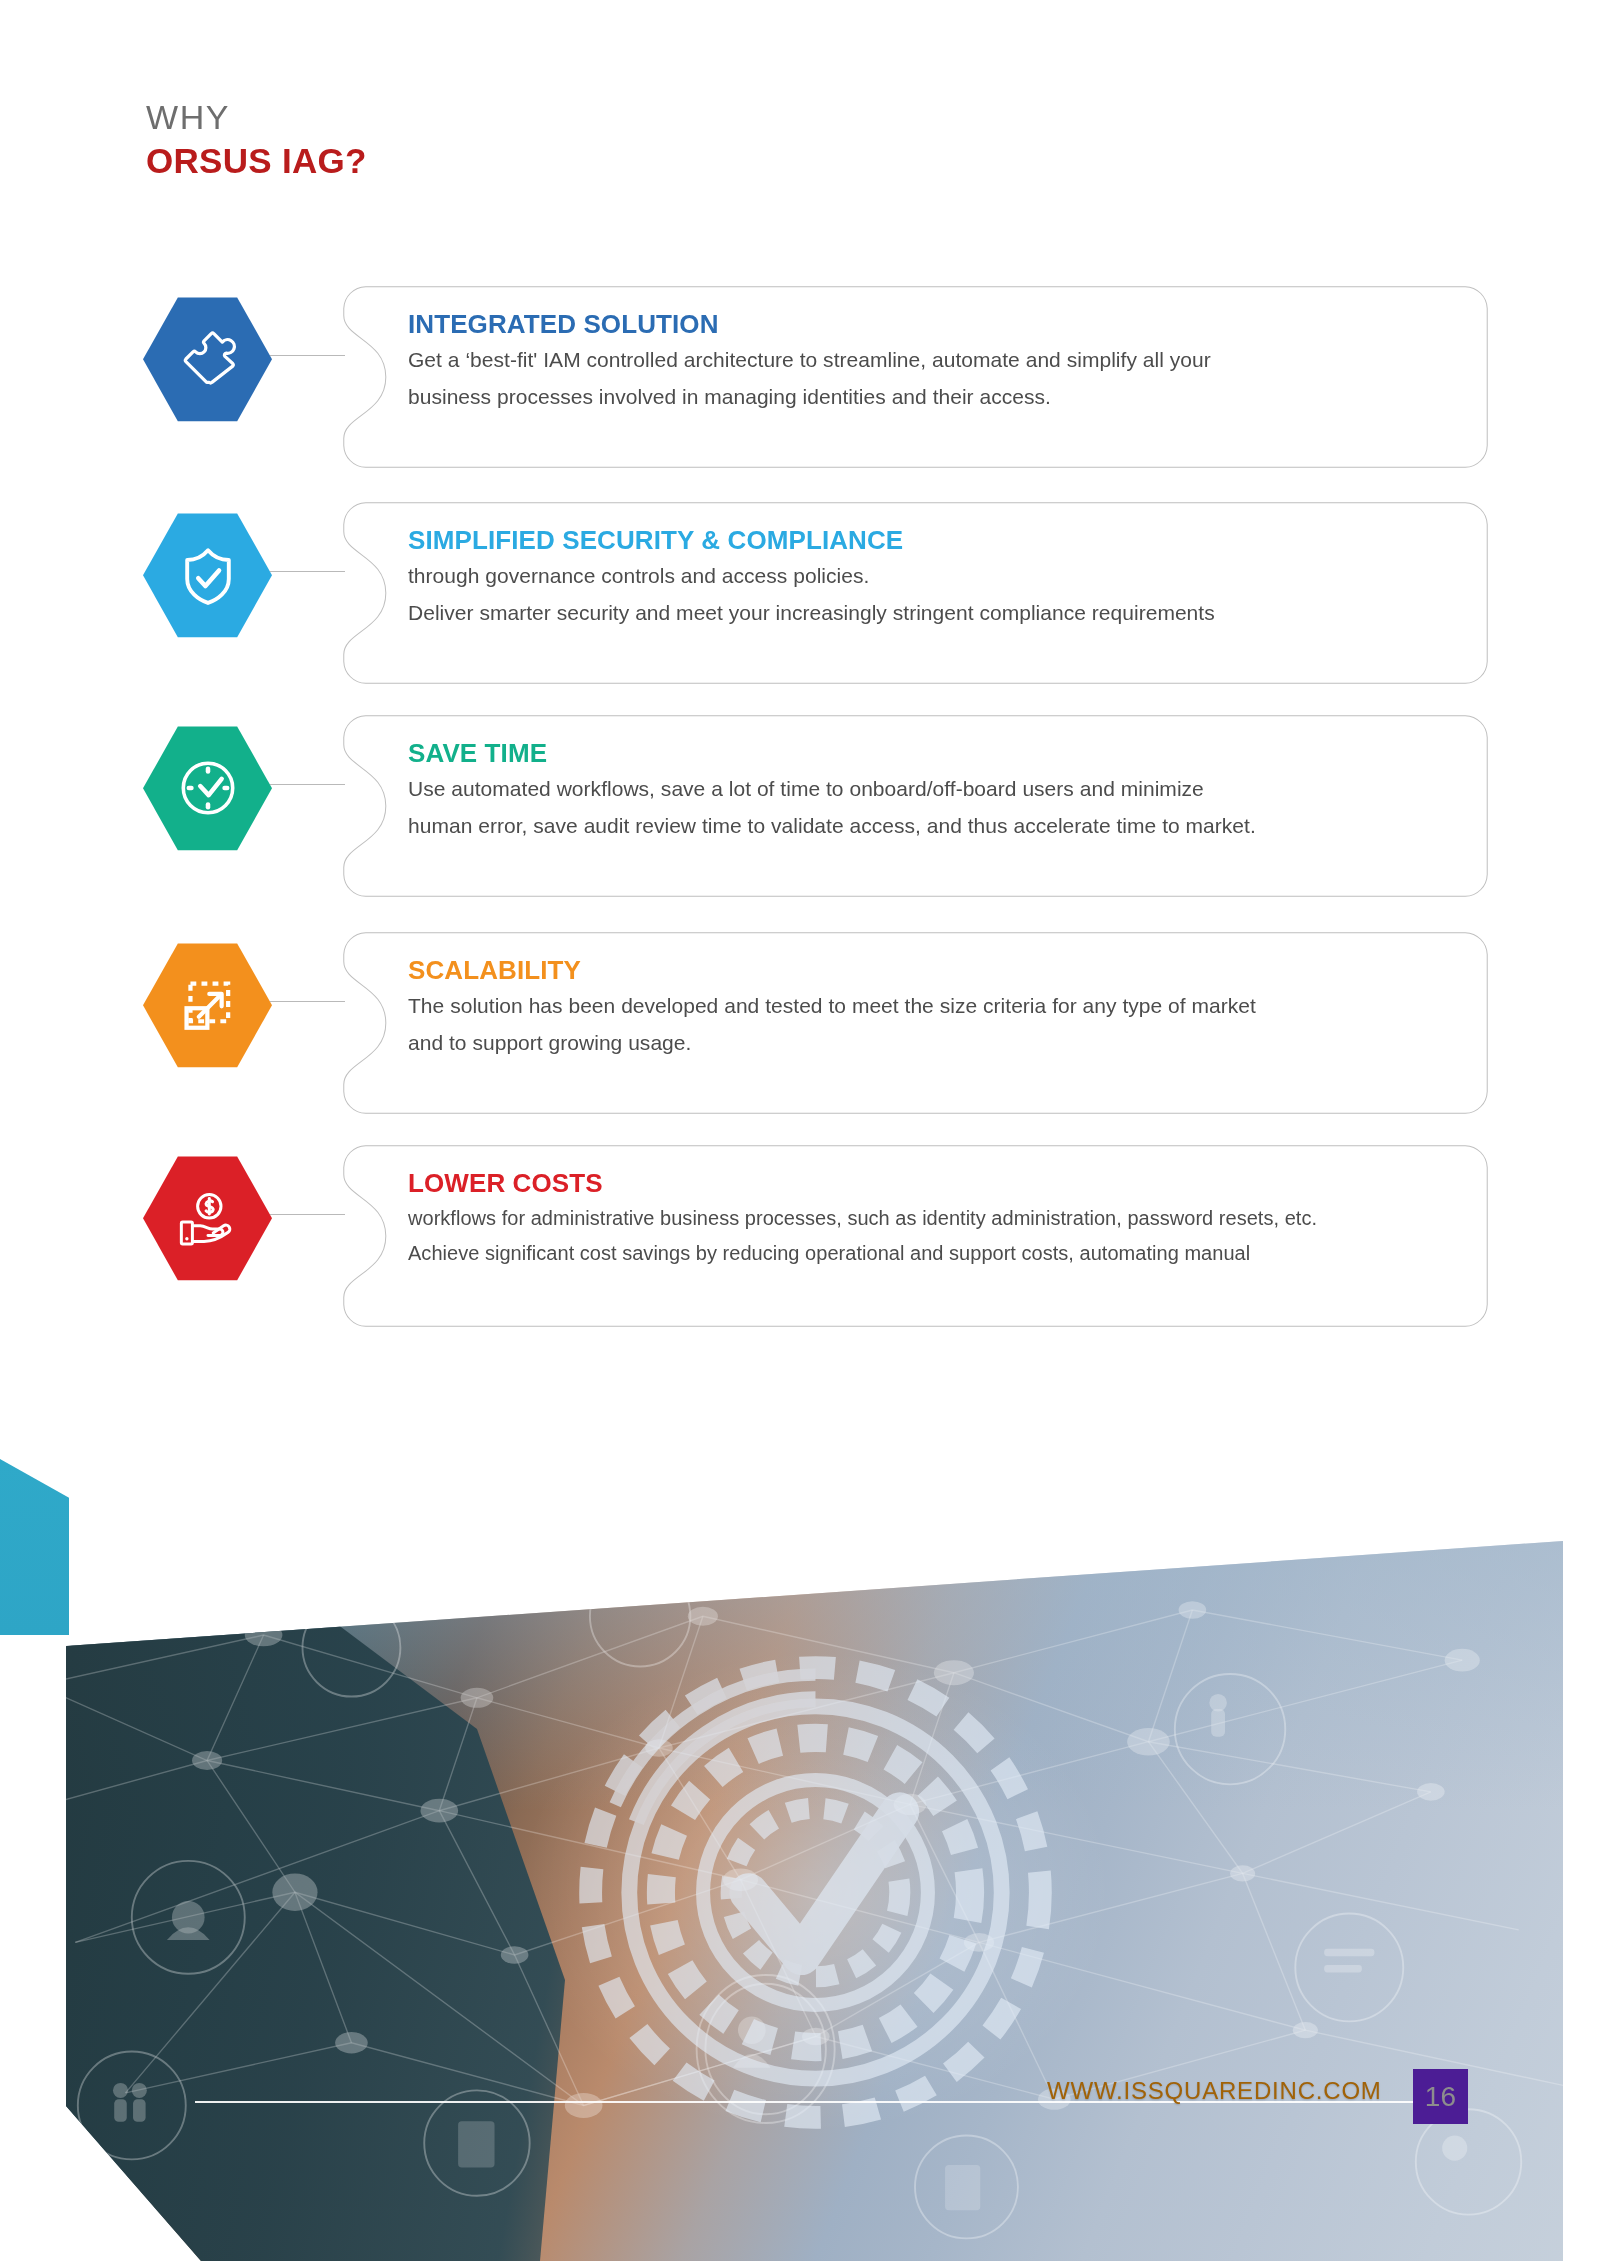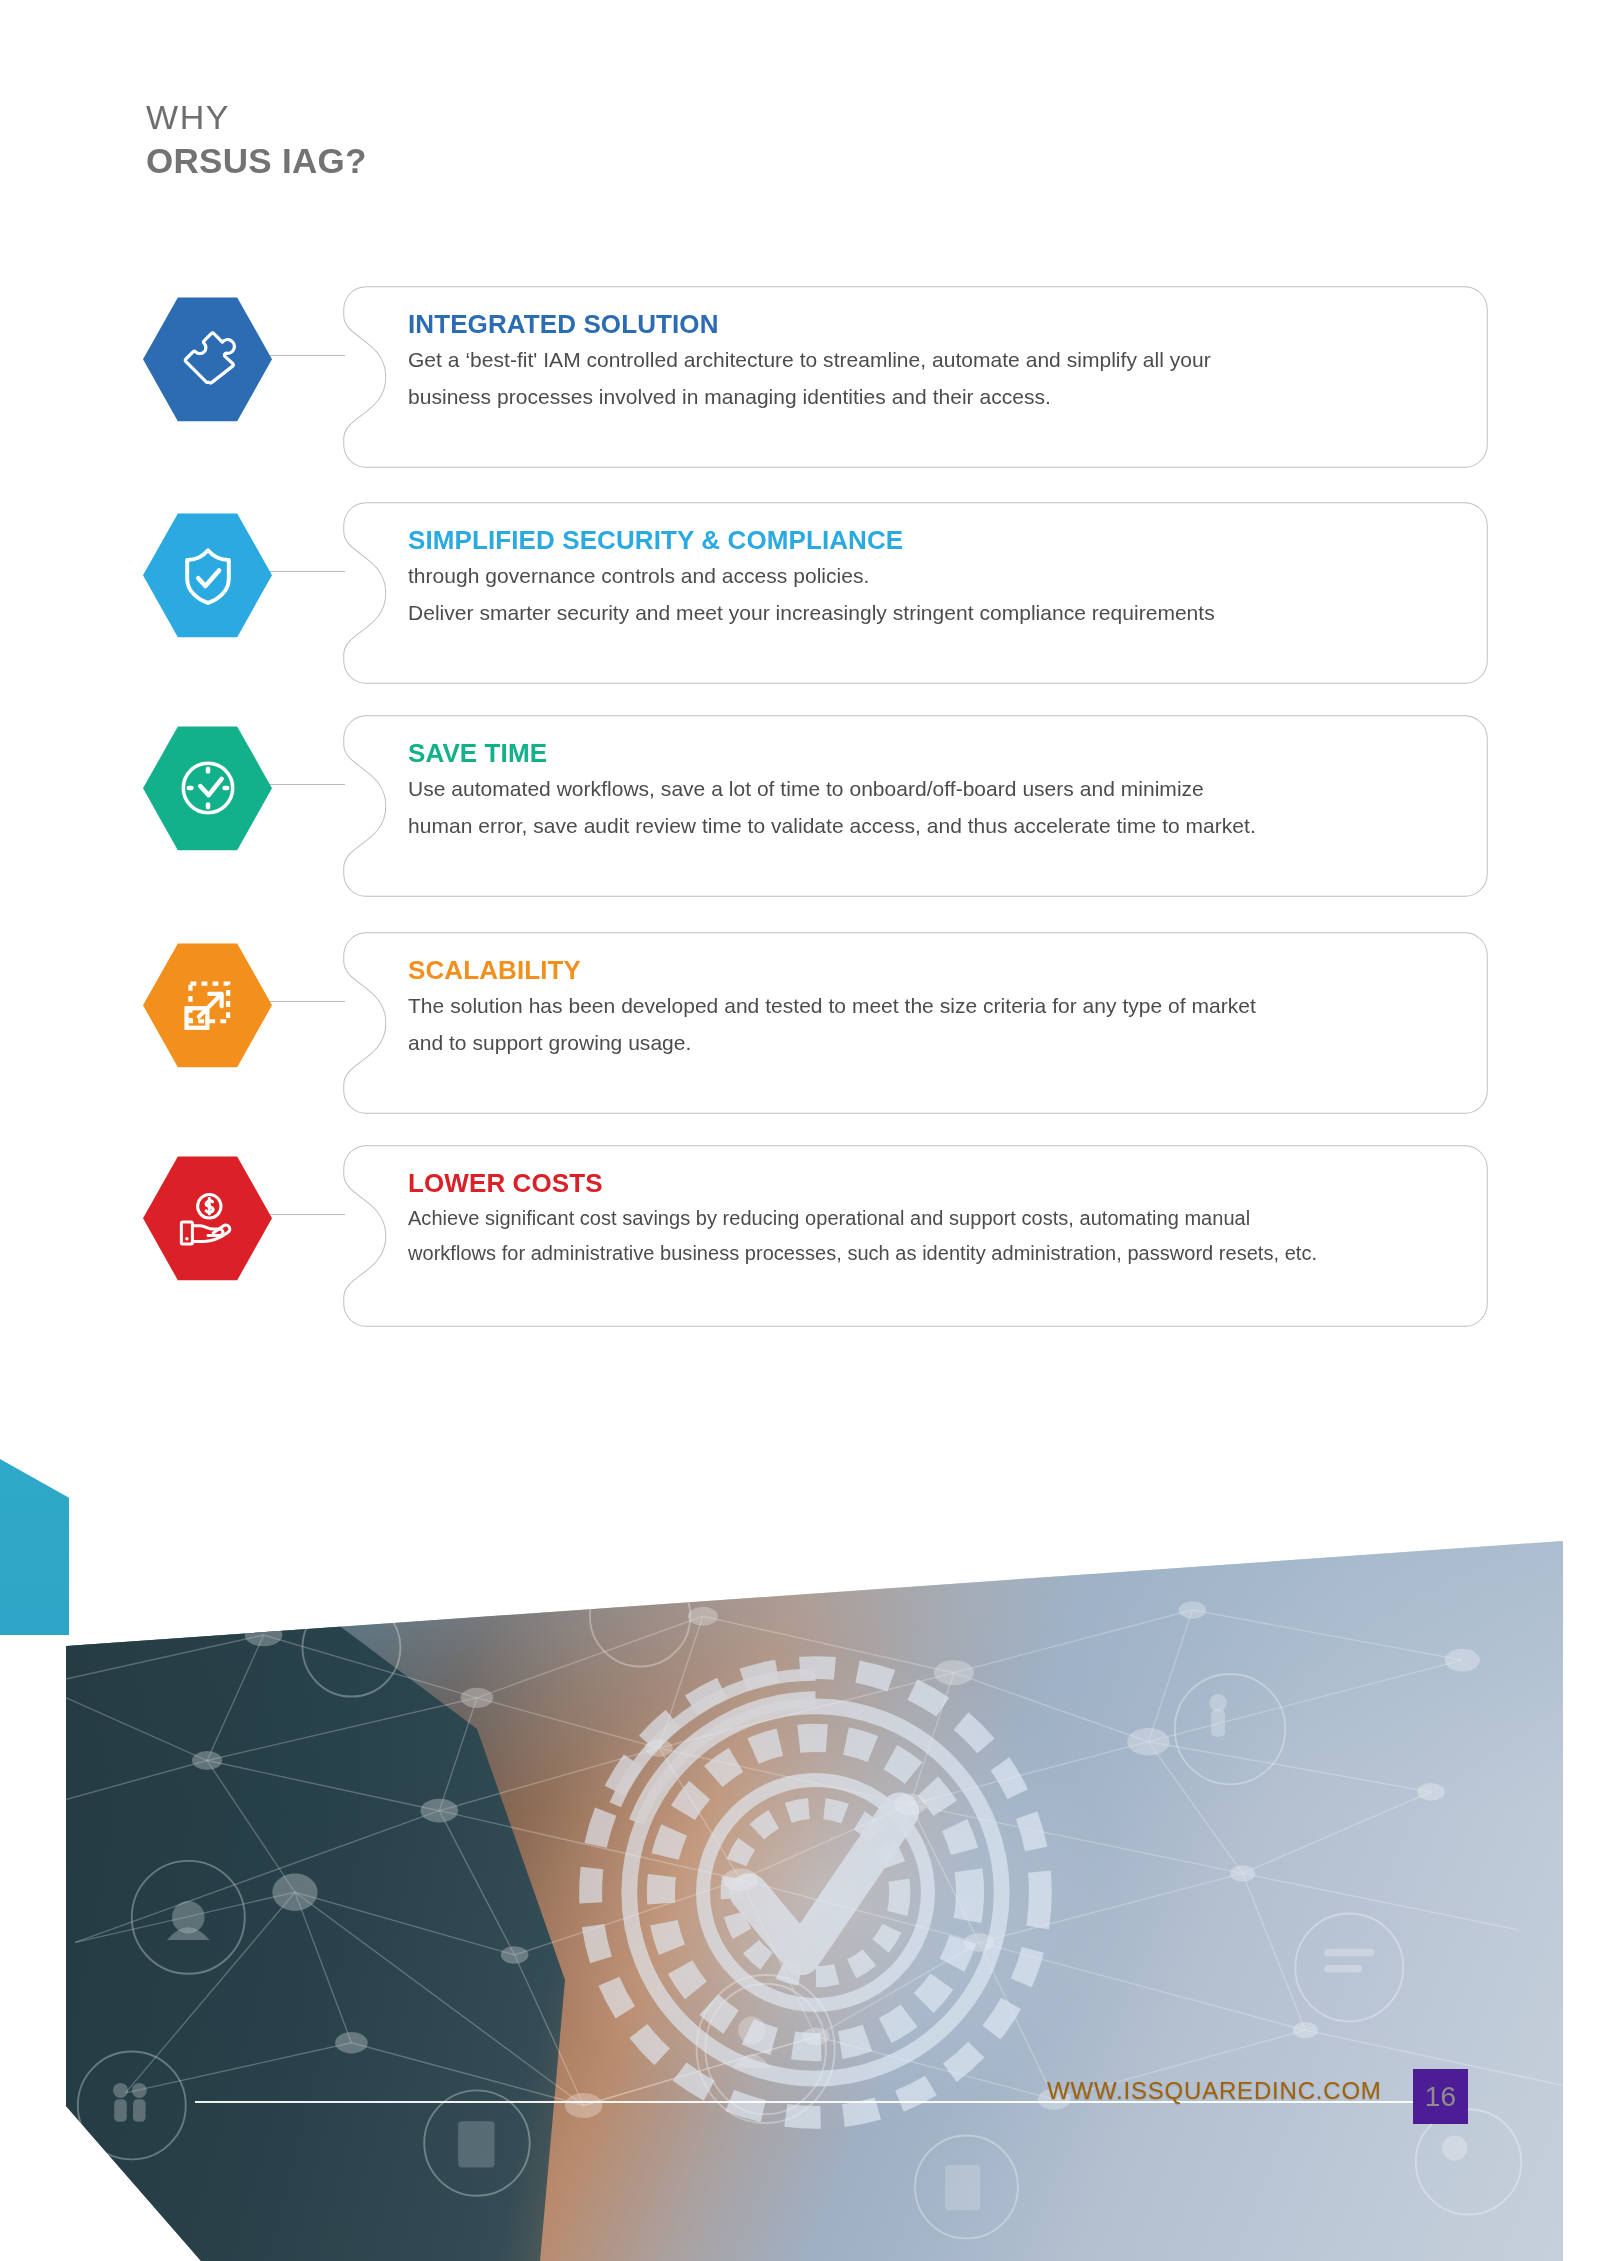--- a/index.html
+++ b/index.html
@@ -9,21 +9,21 @@
     -webkit-font-smoothing:antialiased;
   }
 
   
   #page-heading{position:absolute;left:146px;top:100px;width:753px;}
   #heading-eyebrow{
     font-size:34px;letter-spacing:1.6px;color:#6e6e6e;font-weight:300;
     line-height:1.05;
   }
   #heading-title{
-    font-size:35px;letter-spacing:0.3px;color:#737373;font-weight:700;
+    font-size:35px;letter-spacing:0.3px;color:#b91c1c;font-weight:700;
     line-height:1.25;margin-top:3.8px;
   }
 
   
   .feature-row{position:absolute;left:0;width:1616px;height:188px;}
   .hexwrap{position:absolute;left:143px;top:8.8px;width:129px;height:129px;}
   .hex{
     position:absolute;inset:0;
     clip-path:polygon(27% 2%,73% 2%,100% 50%,73% 98%,27% 98%,0% 50%);
     border-radius:14px;
@@ -256,22 +256,22 @@
         </div>
       </div>
       <div class="connector"></div>
       <div class="card">
         <svg width="1145" height="182" viewBox="0 0 1824 290">
       <path d="M 36 1 H 1788 A 36 36 0 0 1 1823 36 V 254 A 36 36 0 0 1 1788 289 H 36 A 36 36 0 0 1 1 254 V 243 C 1 207 68 203 68 145 C 68 87 1 83 1 47 V 36 A 36 36 0 0 1 36 1 Z" fill="#ffffff" stroke="#BFBFBF" stroke-width="1.6"></path>
     </svg>
         <div class="card-body">
           <div class="card-title" style="color: rgb(219, 32, 39);">LOWER COSTS</div>
           <div class="card-text" style="font-size: 20px;">
+            <span class="ln"> workflows for administrative business processes, such as identity administration, password resets, etc.</span>
             <span class="ln">Achieve significant cost savings by reducing operational and support costs, automating manual</span>
-            <span class="ln"> workflows for administrative business processes, such as identity administration, password resets, etc.</span>
           </div>
         </div>
       </div>
     </div>
   </div>
 
 <div id="teal-accent"></div>
 
 <div id="photo-shape">
   <div id="photo-inner"></div>

